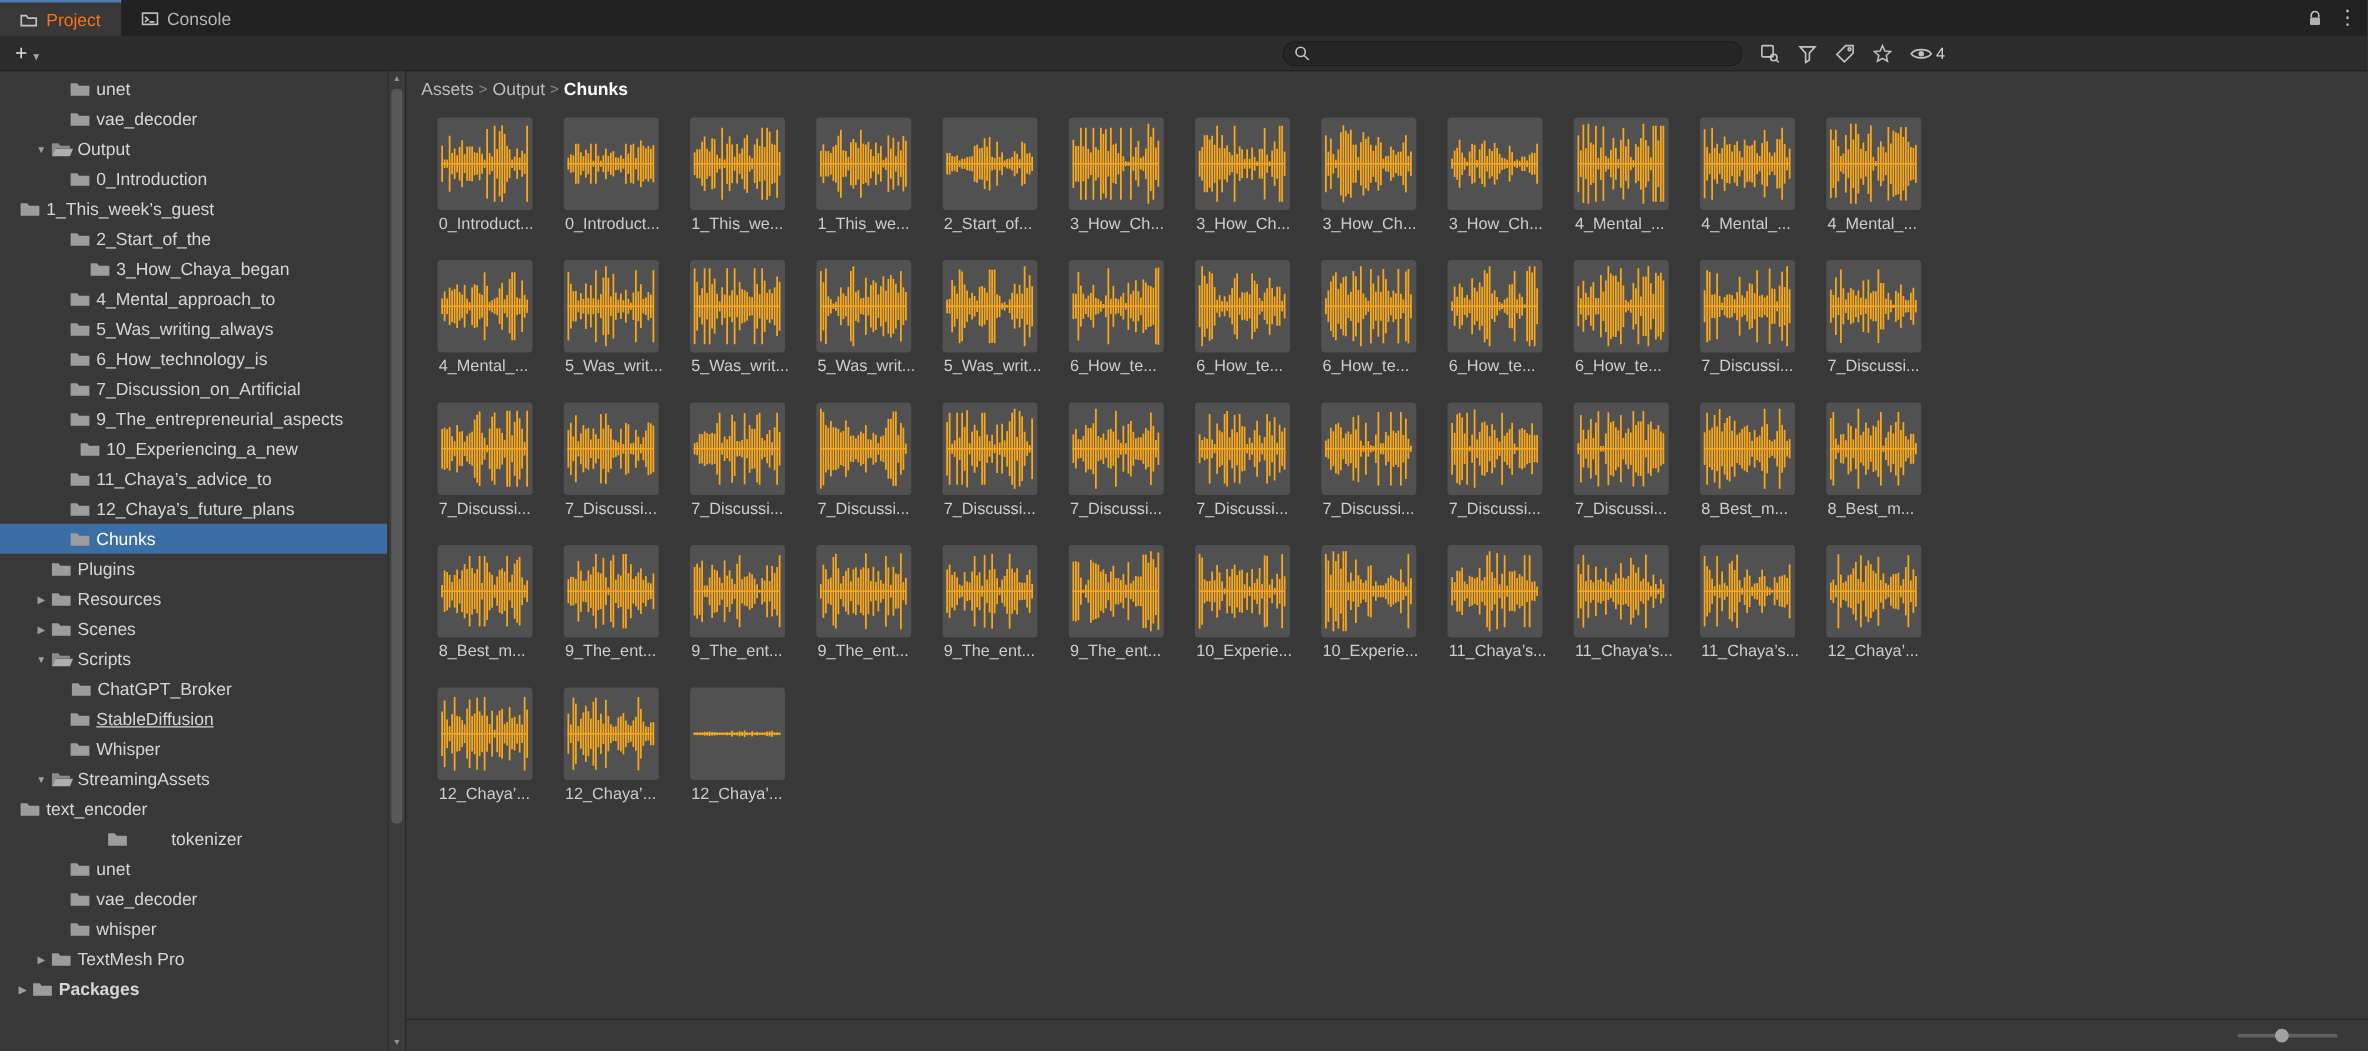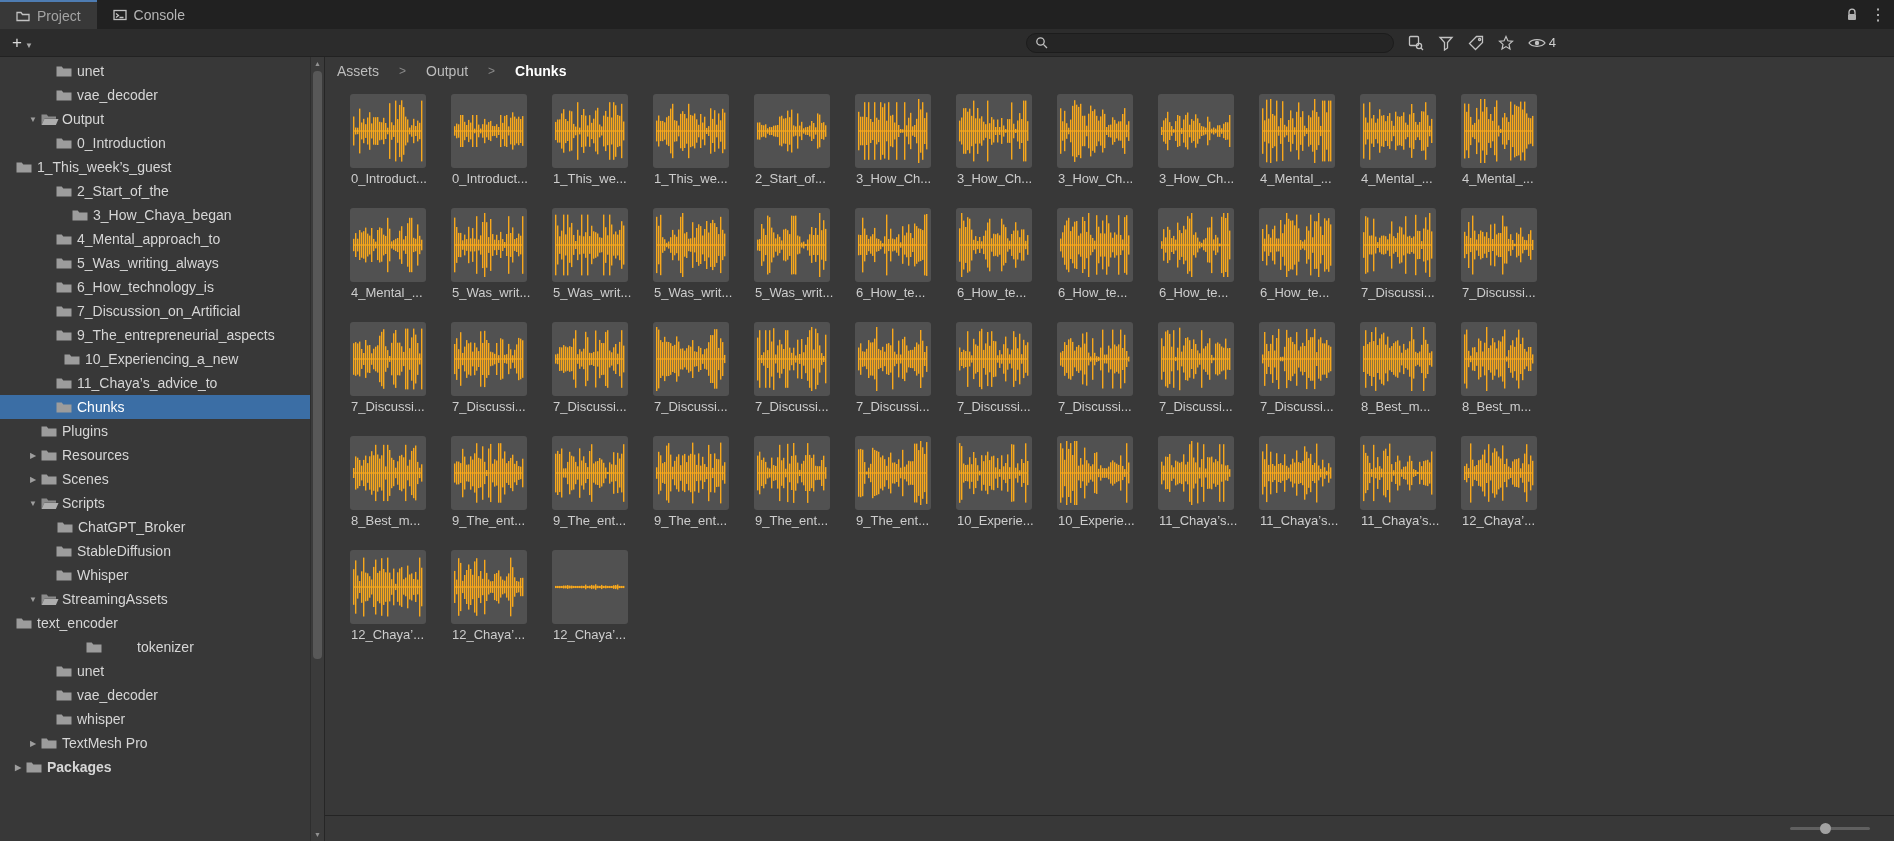--- a/index.html
+++ b/index.html
@@ -6,21 +6,21 @@
   html,body {
     width:1894px; height:841px; overflow:hidden;
     background:#383838; color:#d2d2d2;
     font-family:"Liberation Sans", sans-serif;
     --sel:#3b6ea5; --wave:#f8a81c; --thumb-bg:#515151;
   }
 
   
   .tabstrip { height:29px; background:#212121; display:flex; align-items:stretch; position:relative; }
   .tab { display:flex; align-items:center; gap:7px; padding:0 16px; font-size:14px; color:#b5b5b5; cursor:default; }
-  .tab.active { background:#383838; color:#a3a3a3; border-top:2px solid #4e7cb2; }
+  .tab.active { background:#383838; color:#f97316; border-top:2px solid #4e7cb2; }
   .win-controls { position:absolute; right:8px; top:0; height:29px; display:flex; align-items:center; gap:12px; }
   .kebab { font-size:16px; color:#c8c8c8; line-height:1; }
 
   
   .toolbar { height:28px; background:#2c2c2c; border-bottom:1px solid #222; display:flex; align-items:center; padding:0 8px; }
   .create-btn { display:flex; align-items:baseline; gap:3px; color:#dcdcdc; font-size:17px; line-height:1; padding:2px 4px; }
   .create-btn .caret { font-size:8px; color:#a8a8a8; }
   .toolbar-right { margin-left:auto; margin-right:330px; display:flex; align-items:center; gap:14px; }
   .searchbox { width:368px; height:20px; background:#252525; border:1px solid #1c1c1c; border-radius:10px;
                display:flex; align-items:center; padding:0 8px; gap:6px; }
@@ -38,21 +38,21 @@
   .tree-row .ficon { width:19px; display:flex; align-items:center; flex:none; }
   .tree-row .tlabel { margin-left:2px; }
 
   .vscroll { width:14px; background:#3b3b3b; border-left:1px solid #2e2e2e; position:relative; flex:none; }
   .vscroll .sarrow { position:absolute; left:0; width:100%; text-align:center; font-size:7px; color:#919191; }
   .vscroll .up { top:3px; } .vscroll .down { bottom:3px; }
   .vscroll .thumb { position:absolute; top:14px; left:2px; width:9px; height:588px; background:#585858; border-radius:4px; }
 
   
   .content { flex:1; display:flex; flex-direction:column; border-left:1px solid #262626; min-width:0; }
-  .breadcrumb { height:27px; display:flex; align-items:center; padding-left:12px; gap:20px; font-size:14px; }
+  .breadcrumb { height:27px; display:flex; align-items:center; padding-left:12px; gap:4px; font-size:14px; }
   .crumb { color:#bdbdbd; }
   .crumb-sep { color:#8a8a8a; font-size:12px; }
   .crumb.current { color:#ffffff; font-weight:bold; }
 
   .gridwrap { flex:1; padding:10px 0 0 25px; overflow:hidden; }
   .grid { display:grid; grid-template-columns:repeat(12, 101px); row-gap:22px; }
   .cell { width:80px; }
   .thumb { width:76px; height:74px; background:var(--thumb-bg); border-radius:3px; overflow:hidden; }
   .thumb svg { display:block; fill:var(--wave); }
   .clabel { margin-top:3px; padding-left:1px; font-size:13px; color:#cdcdcd; white-space:nowrap; }
@@ -250,20 +250,29 @@
       </div>
       <div class="tree-row" style="padding-left: 40px;">
         <span class="arrow"></span>
         <span class="ficon">
           <svg width="16" height="13" viewBox="0 0 16 13">
             <path d="M0.5 1.5 h5.2 l1.6 2 h8.2 v8 h-15 z" fill="#9c9c9c"></path>
           </svg>
         </span>
         <span class="tlabel">11_Chaya’s_advice_to</span>
       </div>
+      <div class="tree-row" style="padding-left: 40px;">
+        <span class="arrow"></span>
+        <span class="ficon">
+          <svg width="16" height="13" viewBox="0 0 16 13">
+            <path d="M0.5 1.5 h5.2 l1.6 2 h8.2 v8 h-15 z" fill="#9c9c9c"></path>
+          </svg>
+        </span>
+        <span class="tlabel">12_Chaya’s_future_plans</span>
+      </div>
       <div class="tree-row selected" style="padding-left: 40px;">
         <span class="arrow"></span>
         <span class="ficon">
           <svg width="16" height="13" viewBox="0 0 16 13">
             <path d="M0.5 1.5 h5.2 l1.6 2 h8.2 v8 h-15 z" fill="#9c9c9c"></path>
           </svg>
         </span>
         <span class="tlabel">Chunks</span>
       </div>
       <div class="tree-row" style="padding-left: 25px;">
@@ -305,21 +314,21 @@
       </div>
       <div class="tree-row" style="padding-left: 41px;">
         <span class="arrow"></span>
         <span class="ficon">
           <svg width="16" height="13" viewBox="0 0 16 13">
             <path d="M0.5 1.5 h5.2 l1.6 2 h8.2 v8 h-15 z" fill="#9c9c9c"></path>
           </svg>
         </span>
         <span class="tlabel">ChatGPT_Broker</span>
       </div>
-      <div class="tree-row" style="padding-left: 40px;">
+      <div class="tree-row" style="padding-left: 40px; text-decoration: underline;">
         <span class="arrow"></span>
         <span class="ficon">
           <svg width="16" height="13" viewBox="0 0 16 13">
             <path d="M0.5 1.5 h5.2 l1.6 2 h8.2 v8 h-15 z" fill="#9c9c9c"></path>
           </svg>
         </span>
         <span class="tlabel">StableDiffusion</span>
       </div>
       <div class="tree-row" style="padding-left: 40px;">
         <span class="arrow"></span>

